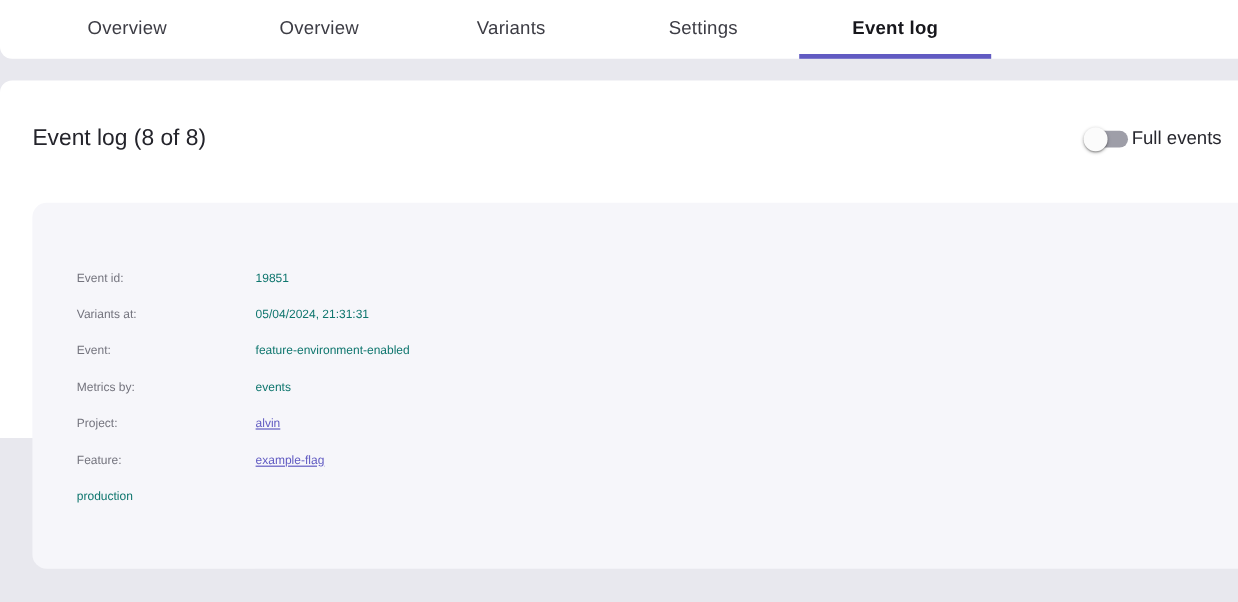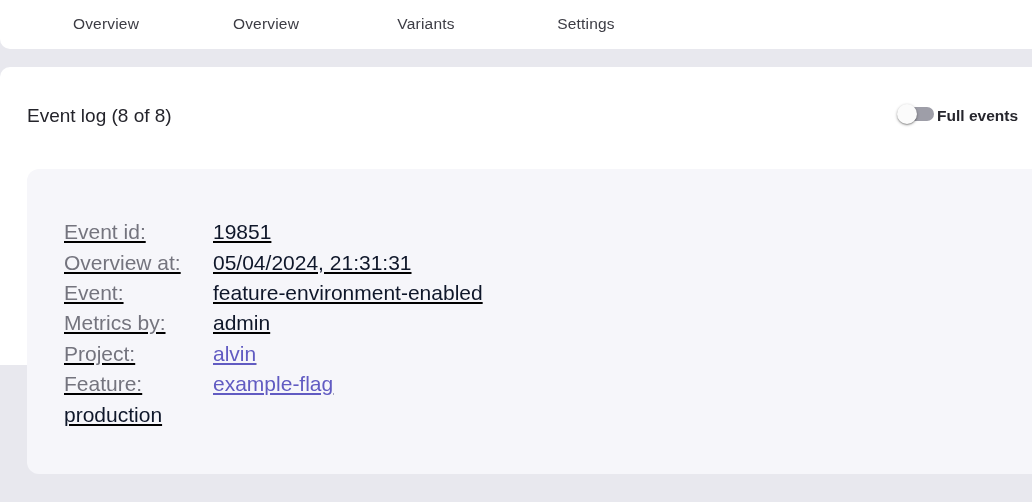--- a/index.html
+++ b/index.html
@@ -49,23 +49,22 @@
     padding: 36px 14px 0 27px;
   }
   .page-title {
     font-size: 19px;
     font-weight: 500;
     color: #24242b;
     line-height: 26px;
   }
   .toggle-wrap {
     display: flex;
-    align-items: flex-start;
+    align-items: center;
     gap: 0;
-    font-weight: bold;
   }
   .switch {
     position: relative;
     width: 34px; height: 14px;
     background: #9e9ea8;
     border-radius: 7px;
     cursor: pointer;
     margin-right: 3px;
   }
   .switch .knob {
@@ -86,45 +85,45 @@
     width: calc(100% - 27px);
     height: 305px;
     background: #f6f6fa;
     border-radius: 12px 0 0 12px;
     padding: 48px 0 0 37px;
   }
   .event-row {
     display: flex;
     align-items: center;
     height: 30.4px;
-    font-size: 21px;
-    text-decoration: underline;
+    font-size: 10px;
   }
   .event-row .lbl {
     width: 149px;
     color: #74747e;
     flex: none;
   }
   .event-row .val {
-    color: #0f172a;
+    color: #0f766e;
   }
   .event-row a.val {
     color: #615bc2;
     text-decoration: underline;
     cursor: pointer;
   }
 </style>
 </head>
 <body>
 
 <nav class="tabbar">
   <div class="tab">Overview</div>
   <div class="tab">Overview</div>
   <div class="tab">Variants</div>
   <div class="tab">Settings</div>
+  <div class="tab active">Event log</div>
 </nav>
 
 <main class="main">
 
   <div class="header-row">
     <h1 class="page-title">Event log (8 of 8)</h1>
 
     <div class="toggle-wrap">
       <span class="switch">
         <span class="knob"></span>
@@ -134,32 +133,32 @@
   </div>
 
   <section class="event-card">
 
     <div class="event-row">
       <span class="lbl">Event id:</span>
       <span class="val">19851</span>
     </div>
 
     <div class="event-row">
-      <span class="lbl">Overview at:</span>
+      <span class="lbl">Variants at:</span>
       <span class="val">05/04/2024, 21:31:31</span>
     </div>
 
     <div class="event-row">
       <span class="lbl">Event:</span>
       <span class="val">feature-environment-enabled</span>
     </div>
 
     <div class="event-row">
       <span class="lbl">Metrics by:</span>
-      <span class="val">admin</span>
+      <span class="val">events</span>
     </div>
 
     <div class="event-row">
       <span class="lbl">Project:</span>
       <a class="val">alvin</a>
     </div>
 
     <div class="event-row">
       <span class="lbl">Feature:</span>
       <a class="val">example-flag</a>

